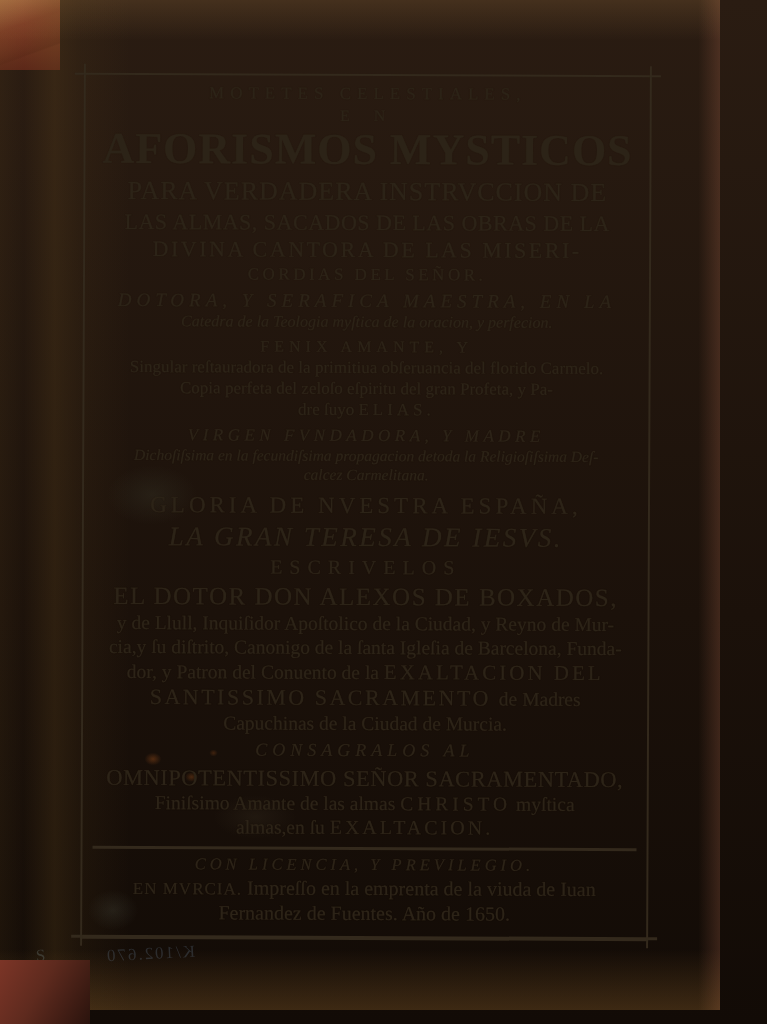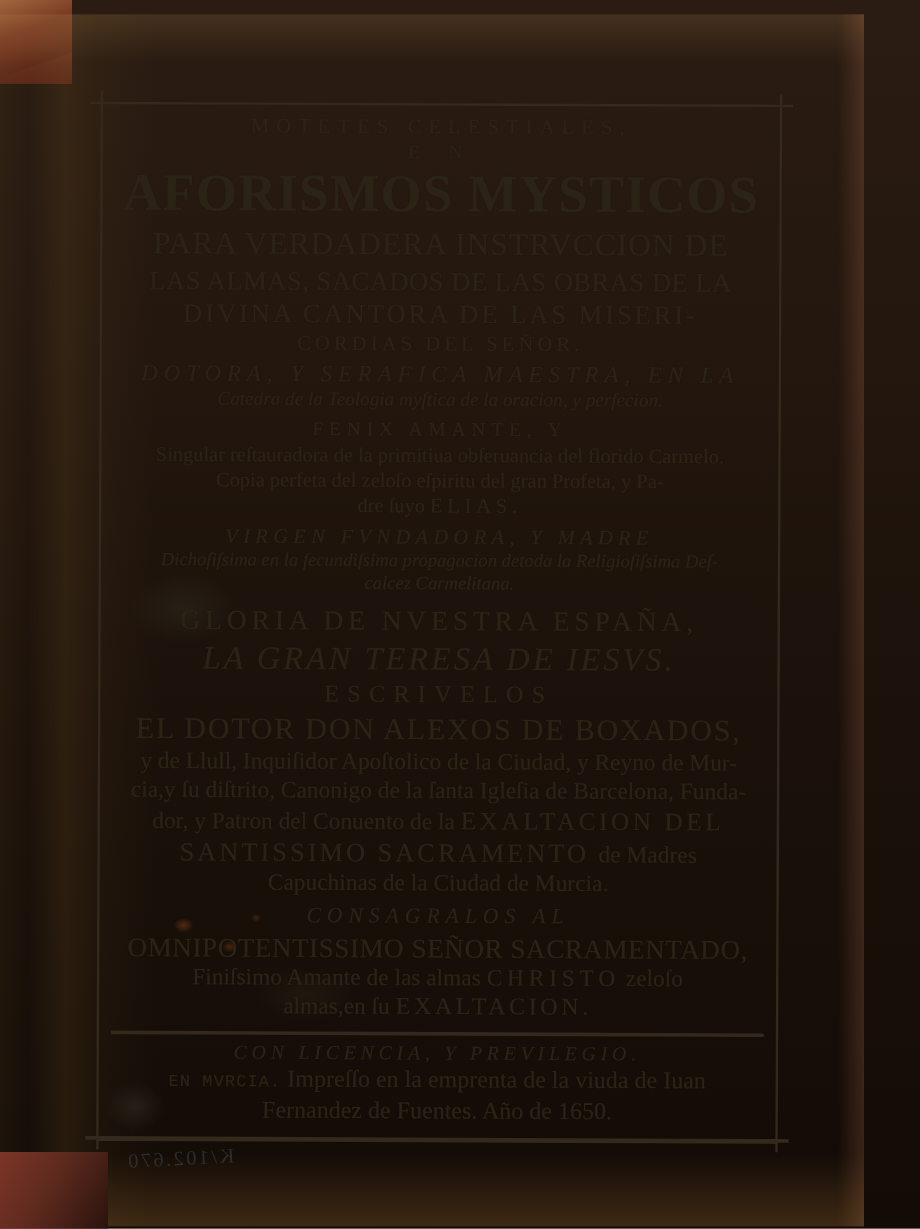--- a/index.html
+++ b/index.html
@@ -25,21 +25,21 @@
     clip-path:polygon(0 9, 44 15, 38 52, 0 46);
   }
   
   #spine-bottom{
     position:absolute;left:0;top:960px;width:90px;height:64px;
     background:linear-gradient(120deg,#7c3527 0%, #5e2a1e 45%, #2a130d 100%);
     clip-path:polygon(0 24, 54 34, 42 64, 0 64);
   }
   
   #page{
-    position:absolute;left:0;top:12px;width:720px;height:1010px;
+    position:absolute;left:0;top:0;width:720px;height:1010px;
     background:
       radial-gradient(75% 60% at 52% 42%, #f3eecd 0%, #f0e9c2 45%, #eade0 100%, #ece2b4 100%),
       radial-gradient(90% 80% at 50% 50%, #f2ecc8 0%, #eee7bd 60%, #e3d5a2 92%, #d8c489 100%);
     clip-path:polygon(0 118, 32 95, 112 30, 430 29, 701 39, 712 480, 706 992, 300 998, 66 1000, 26 948, 0 928);
   }
   
   #gutter{
     position:absolute;left:0;top:0;width:130px;height:100%;
     background:linear-gradient(90deg,
       rgba(120,90,40,0.10) 0%, rgba(120,90,40,0.02) 18%,
@@ -118,21 +118,21 @@
   .l-author5{font-size:19.5px;margin-top:1px;}
   .sp-sacramento{font-size:22px;letter-spacing:2.5px;}
   .l-consagra{font-size:18px;letter-spacing:5px;margin-top:5px;}
   .l-dedic1{font-size:22.5px;letter-spacing:0.5px;margin-top:4px;line-height:1.12;}
   .l-dedic-body{font-size:19.5px;margin-top:1px;}
   .sp-christo{letter-spacing:4px;}
   .sp-exalt2{letter-spacing:3px;font-size:20px;}
   #separator-rule{height:3px;background:#33291c;margin:8px 8px 5px 8px;}
   .l-licencia{font-size:16.5px;letter-spacing:4px;margin-top:1px;}
   .l-imprint{font-size:20px;margin-top:2px;}
-  .sp-murcia{font-size:14px;letter-spacing:1px;font-family:Liberation Mono, monospace;}
+  .sp-murcia{font-size:17px;letter-spacing:1px;}
   
   #shelfmark{
     position:absolute;left:80px;top:944px;width:140px;
     transform:scaleX(-1) rotate(3deg);
     font-size:17px;letter-spacing:2px;
     color:rgba(95,115,135,0.30);
     text-align:center;
   }
   #edge-letter{
     position:absolute;left:36px;top:946px;
@@ -186,21 +186,21 @@
       <div class="ln l-teresa it">LA GRAN TERESA DE IESVS.</div>
       <div class="ln l-escrivelos">ESCRIVELOS</div>
       <div class="ln l-author1">EL DOTOR DON ALEXOS DE BOXADOS,</div>
       <div class="ln l-author-body">y de Llull, Inquiſidor Apoſtolico de la Ciudad, y Reyno de Mur-</div>
       <div class="ln l-author-body">cia,y ſu diſtrito, Canonigo de la ſanta Igleſia de Barcelona, Funda-</div>
       <div class="ln l-author-body"><span>dor, y Patron del Conuento de la </span><span class="sp-exalt">EXALTACION DEL</span></div>
       <div class="ln l-author5"><span class="sp-sacramento">SANTISSIMO SACRAMENTO </span><span>de Madres</span></div>
       <div class="ln l-author-body">Capuchinas de la Ciudad de Murcia.</div>
       <div class="ln l-consagra it">CONSAGRALOS AL</div>
       <div class="ln l-dedic1">OMNIPOTENTISSIMO SEÑOR SACRAMENTADO,</div>
-      <div class="ln l-dedic-body"><span>Finiſsimo Amante de las almas </span><span class="sp-christo">CHRISTO</span><span> zeloſo</span></div>
+      <div class="ln l-dedic-body"><span>Finiſsimo Amante de las almas </span><span class="sp-christo">CHRISTO</span><span> myſtica</span></div>
       <div class="ln l-dedic-body"><span>almas,en ſu </span><span class="sp-exalt2">EXALTACION.</span></div>
       <div id="separator-rule"></div>
       <div class="ln l-licencia it">CON LICENCIA, Y PREVILEGIO.</div>
       <div class="ln l-imprint"><span class="sp-murcia">EN MVRCIA.</span><span> Impreſſo en la emprenta de la viuda de Iuan</span></div>
       <div class="ln l-imprint">Fernandez de Fuentes. Año de 1650.</div>
     </div>
 
     <div id="shelfmark">K/102.670</div>
     <div id="edge-letter">S</div>
   </div>

